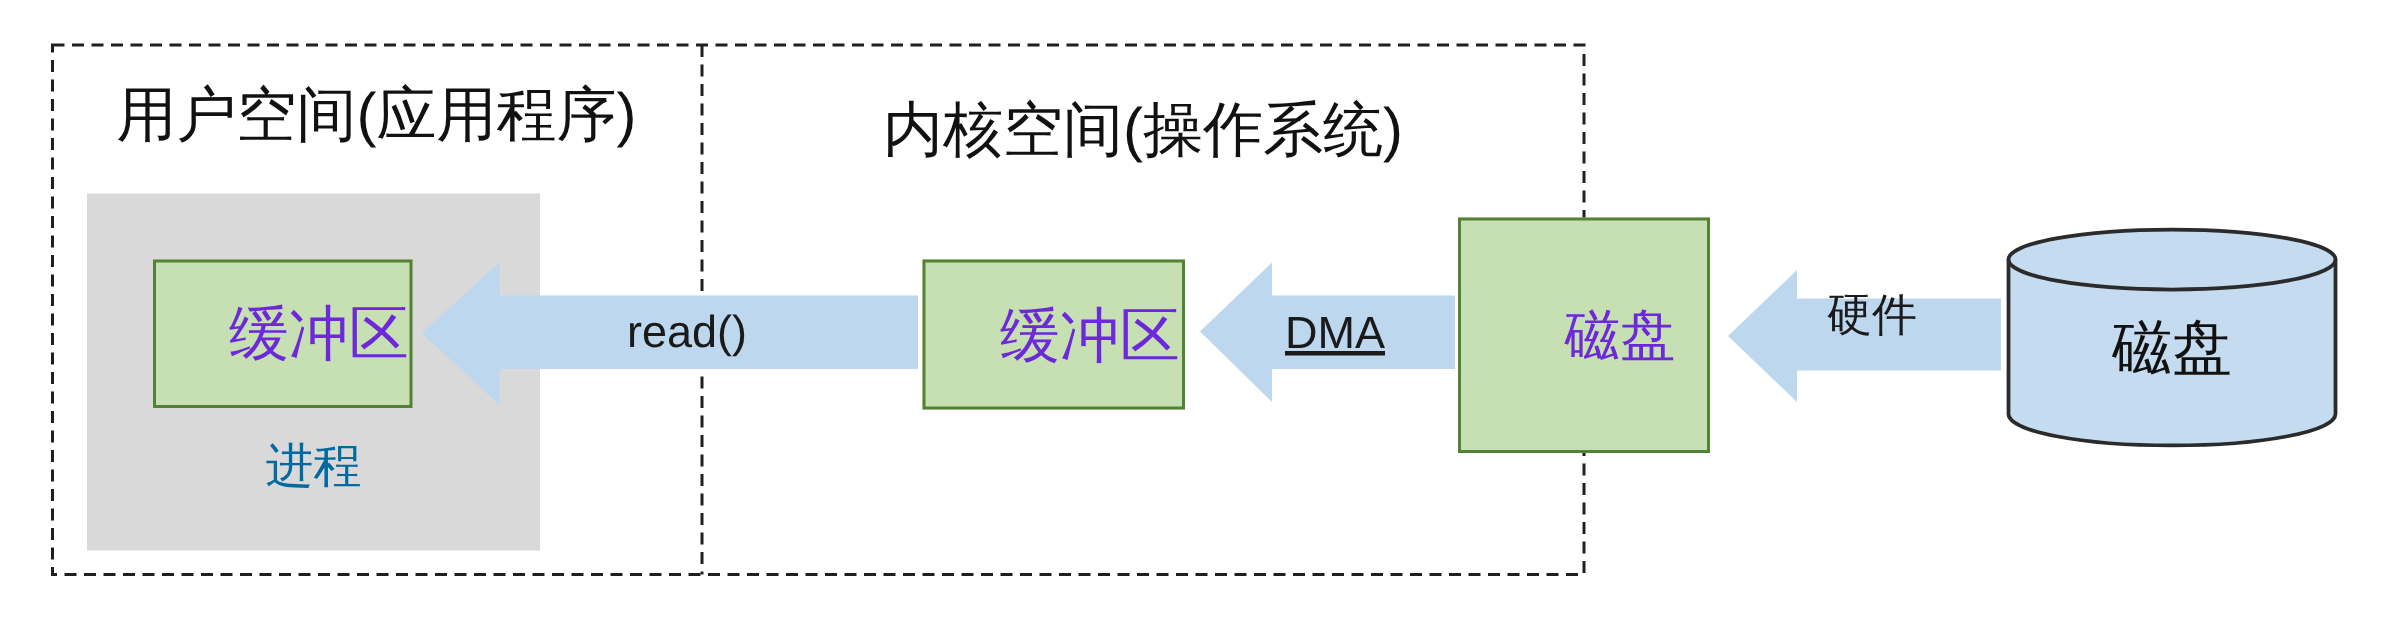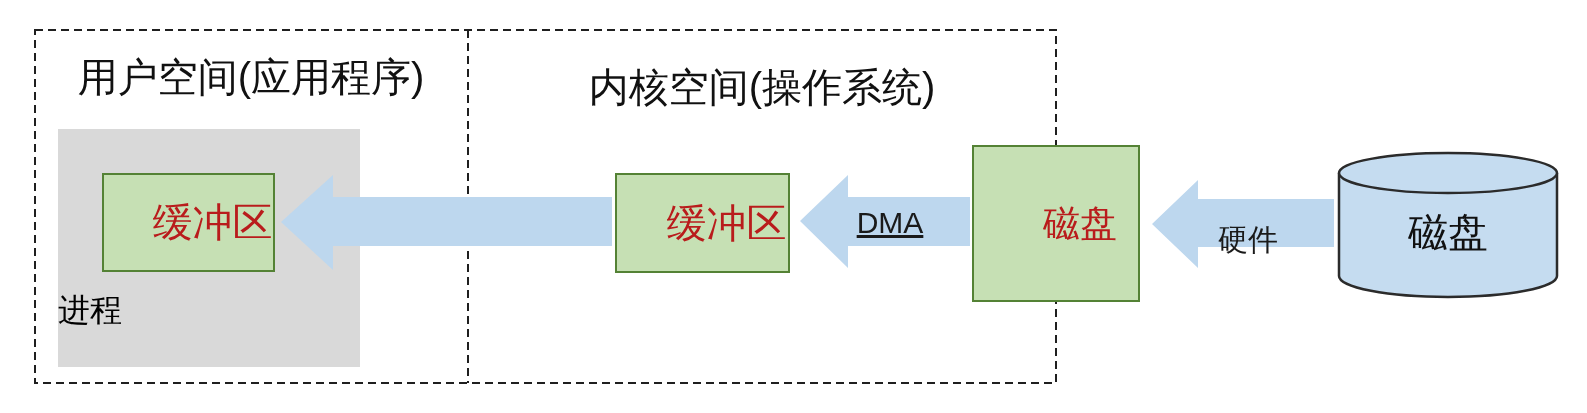--- a/index.html
+++ b/index.html
@@ -40,32 +40,32 @@
   #user-title   { left: 34px;  top: 54px; width: 434px; }
   #kernel-title { left: 468px; top: 64px; width: 588px; }
 
   #process-box {
     left: 58px; top: 129px; width: 302px; height: 238px;
     background: #d9d9d9;
   }
   #process-label {
     left: 0; top: 163px; width: 100%;
     font-size: 32px; line-height: 36px;
-    text-align: left; color: #000000;
+    text-align: center; color: #0369a1;
   }
 
   .green-box {
     box-sizing: border-box;
     background: #c6e0b4;
     border: 2px solid #548235;
     display: flex;
     align-items: center;
     justify-content: center;
     text-align: center;
-    color: #b91c1c;
+    color: #6d28d9;
     padding-left: 48px;
   }
   #user-buffer-box   { left: 102px; top: 173px; width: 173px; height: 99px;  font-size: 40px; }
   #kernel-buffer-box { left: 615px; top: 173px; width: 175px; height: 100px; font-size: 40px; }
   #disk-controller-box {
     left: 972px; top: 145px; width: 168px; height: 157px;
     font-size: 37px; line-height: 44px;
     flex-direction: column;
   }
 
@@ -74,21 +74,21 @@
   #dma-arrow      { left: 800px;  top: 175px; width: 170px; height: 93px; }
   #hardware-arrow { left: 1152px; top: 180px; width: 182px; height: 88px; }
 
   .arrow-label {
     font-size: 30px; line-height: 34px;
     text-align: center; color: #1a1a1a;
     white-space: nowrap;
   }
   #read-label     { left: 388px;  top: 205px; width: 140px; }
   #dma-label      { left: 830px;  top: 206px; width: 120px; text-decoration: underline; }
-  #hardware-label { left: 1188px; top: 223px; width: 120px; }
+  #hardware-label { left: 1188px; top: 194px; width: 120px; }
 
   #disk-cylinder { left: 1336px; top: 150px; width: 224px; height: 152px; }
   .cyl-fill   { fill: #c5dcf0; stroke: #2b2b2b; stroke-width: 2.5; }
   #disk-label {
     left: 1336px; top: 210px; width: 224px;
     font-size: 40px; line-height: 44px;
     text-align: center; color: #111111;
   }
 </style>
 </head>
@@ -104,20 +104,21 @@
   <div id="user-title" class="abs region-title">用户空间(应用程序)</div>
   <div id="kernel-title" class="abs region-title">内核空间(操作系统)</div>
 
   <div id="process-box" class="abs">
     <div id="process-label" class="abs">进程</div>
   </div>
 
   <svg id="read-arrow" class="abs" viewBox="0 0 331 95" xmlns="http://www.w3.org/2000/svg">
     <polygon class="arrow-shape" points="0,47 52,0 52,22 331,22 331,71 52,71 52,95"></polygon>
   </svg>
+  <div id="read-label" class="abs arrow-label">read()</div>
 
   <div id="user-buffer-box" class="abs green-box">
     <span>缓冲区</span>
   </div>
 
   <svg id="dma-arrow" class="abs" viewBox="0 0 170 93" xmlns="http://www.w3.org/2000/svg">
     <polygon class="arrow-shape" points="0,46 48,0 48,22 170,22 170,71 48,71 48,93"></polygon>
   </svg>
   <div id="dma-label" class="abs arrow-label">DMA</div>
 

